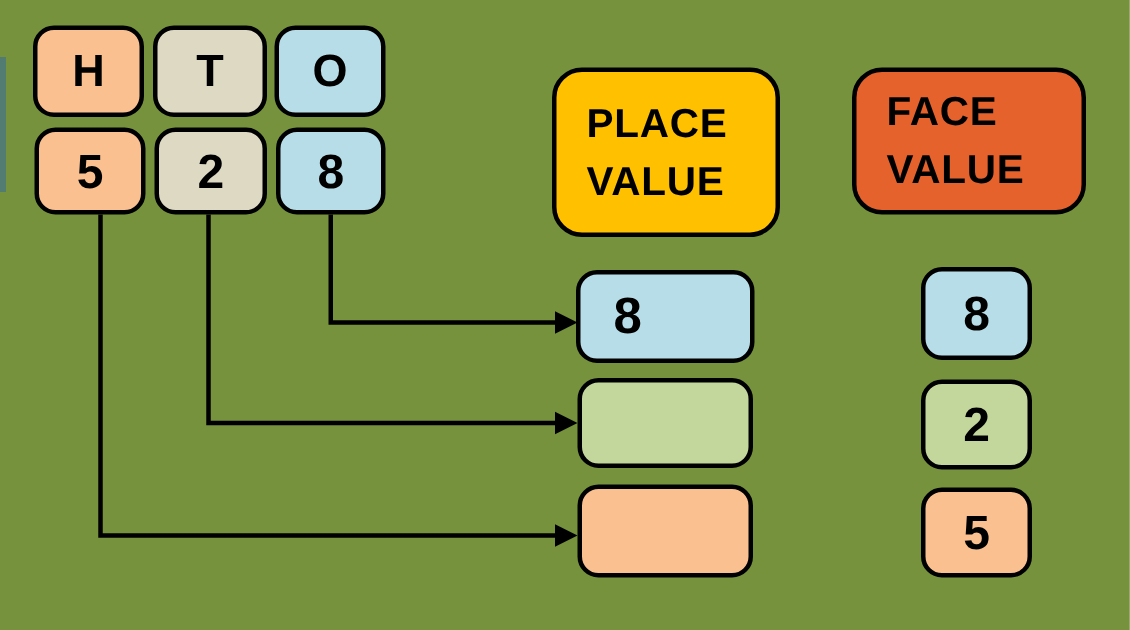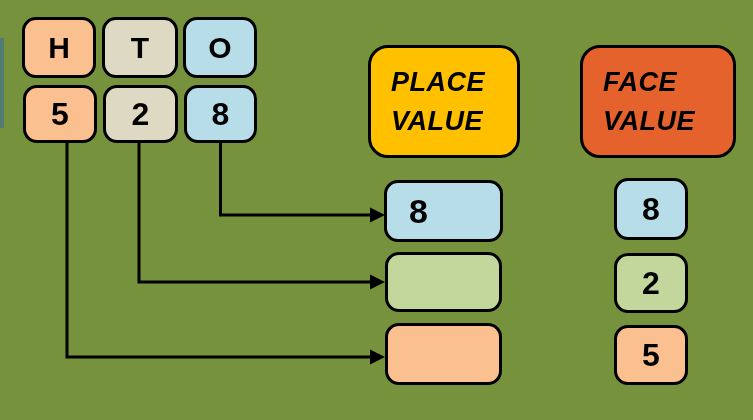--- a/index.html
+++ b/index.html
@@ -25,21 +25,20 @@
   .green  { background:#C3D69B; }
   .gold   { background:#FFC000; }
   .orange { background:#E5622D; }
   .hdr    { font-size:30px; }
   .digit  { font-size:32px; }
   .value-heading {
     border-radius:20px;
     flex-direction:column; align-items:flex-start; justify-content:center;
     padding-left:20px; font-size:27px; line-height:39px;
     letter-spacing:0.5px;
-    font-style:italic;
   }
   .left-align { justify-content:flex-start; padding-left:22px; }
   .arrows { position:absolute; left:0; top:0; width:753px; height:420px; pointer-events:none; }
 </style>
 </head>
 <body>
 
 <div class="canvas">
 
   <div class="edge-strip"></div>
@@ -62,21 +61,21 @@
   </div>
   <div class="box blue digit" style="left:184px;top:85px;width:73px;height:58px">
     <span>8</span>
   </div>
 
   <div class="box gold value-heading" style="left:368px;top:45px;width:152px;height:113px">
     <span>PLACE</span>
     <span>VALUE</span>
   </div>
 
-  <div class="box orange value-heading" style="left:580px;top:45px;width:156px;height:113px">
+  <div class="box orange value-heading" style="left:568px;top:45px;width:156px;height:98px">
     <span>FACE</span>
     <span>VALUE</span>
   </div>
 
   <div class="box blue digit left-align" style="left:384px;top:180px;width:119px;height:62px;font-size:34px">
     <span>8</span>
   </div>
   <div class="box green digit left-align" style="left:385px;top:252px;width:117px;height:60px">
     <span></span>
   </div>

